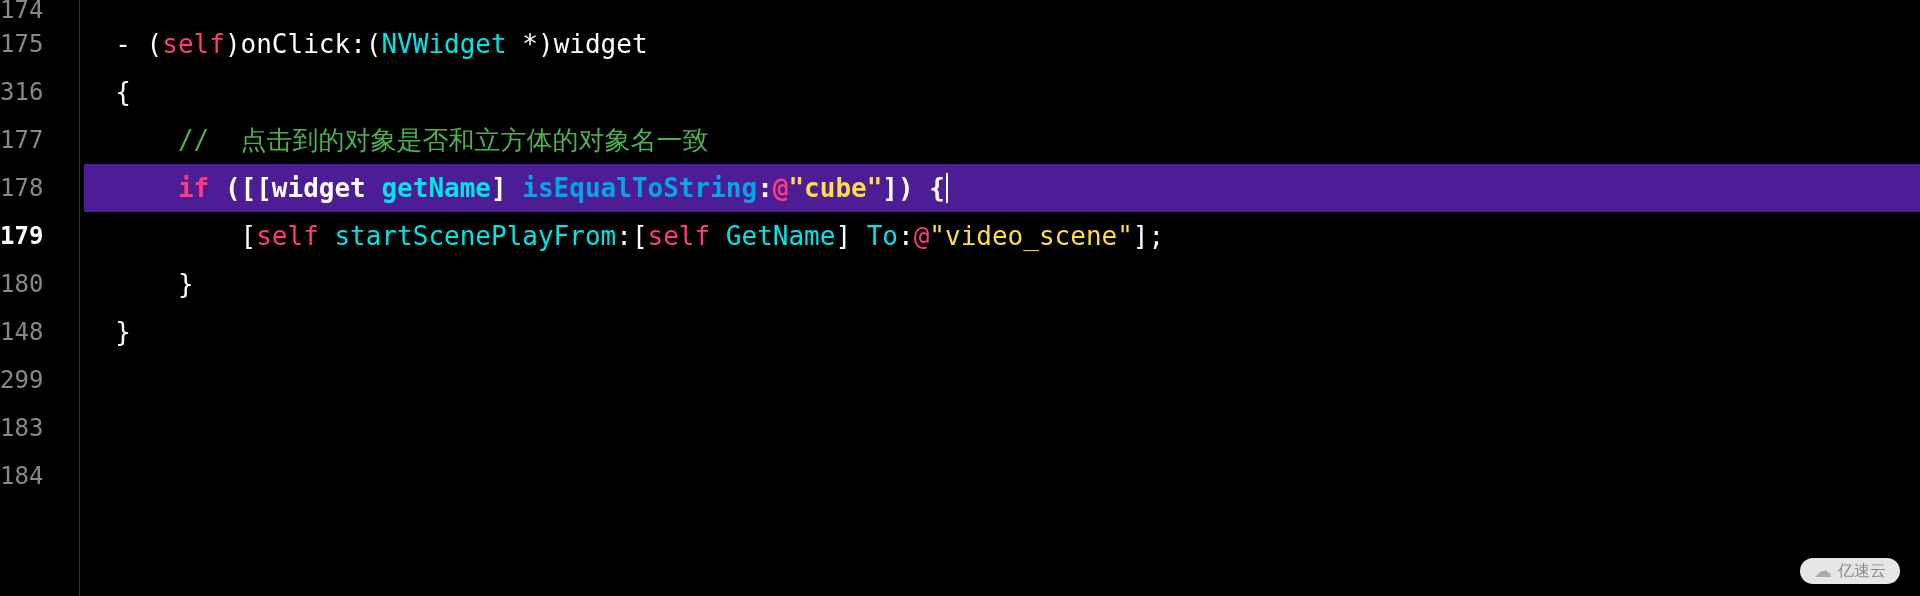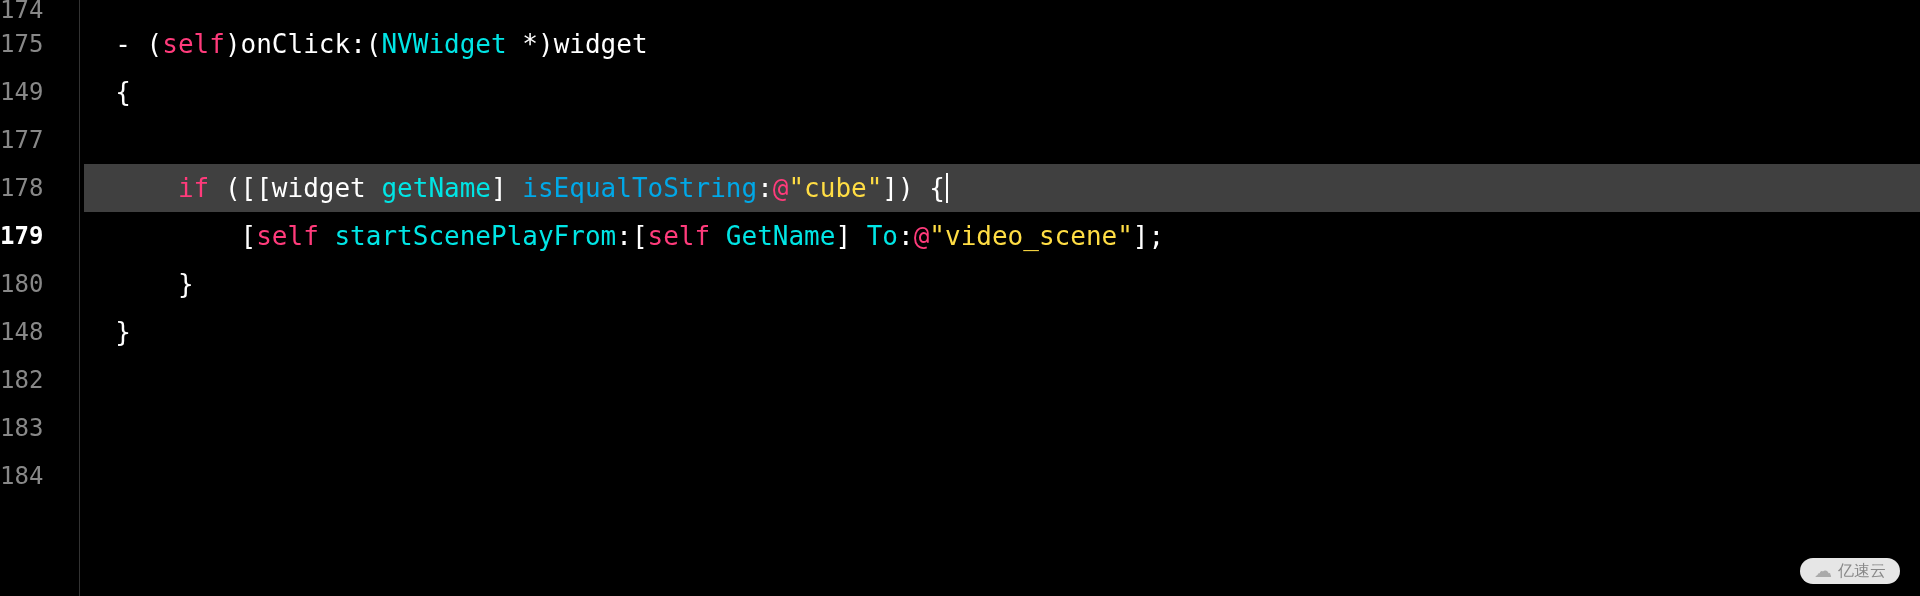--- a/index.html
+++ b/index.html
@@ -50,22 +50,23 @@
       font-weight: bold;
     }
     .code-line {
       height: 48px;
       display: flex;
       align-items: center;
       white-space: pre;
       position: relative;
     }
     .code-line.highlighted {
-      background: #404040;
+      background: #4c1d95;
       width: 100%;
+      font-weight: bold;
     }
     .line-row.first {
       height: 20px;
     }
     .code-line.first {
       height: 20px;
     }
     
     .tk-comment { color: #4fb04f; }
     .tk-keyword { color: #ff3b7b; }
@@ -110,52 +111,52 @@
 
 <div class="editor">
   <div class="gutter">
     <div class="line-row first">
         <span class="line-number">174</span>
       </div>
     <div class="line-row">
         <span class="line-number">175</span>
       </div>
     <div class="line-row">
-        <span class="line-number">149</span>
+        <span class="line-number">316</span>
       </div>
     <div class="line-row">
         <span class="line-number">177</span>
       </div>
     <div class="line-row">
         <span class="line-number">178</span>
       </div>
     <div class="line-row">
         <span class="line-number current">179</span>
       </div>
     <div class="line-row">
         <span class="line-number">180</span>
       </div>
     <div class="line-row">
         <span class="line-number">148</span>
       </div>
     <div class="line-row">
-        <span class="line-number">182</span>
+        <span class="line-number">299</span>
       </div>
     <div class="line-row">
         <span class="line-number">183</span>
       </div>
     <div class="line-row">
         <span class="line-number">184</span>
       </div>
   </div>
   <div class="code-area">
     <div class="code-line first"></div>
     <div class="code-line"><span class="tk-plain">  </span><span class="tk-punct">- (</span><span class="tk-keyword">self</span><span class="tk-punct">)</span><span class="tk-plain">onClick:(</span><span class="tk-type">NVWidget</span><span class="tk-plain"> *)widget</span></div>
     <div class="code-line"><span class="tk-plain">  </span><span class="tk-punct">{</span></div>
-    <div class="code-line"><span class="tk-plain">      </span></div>
+    <div class="code-line"><span class="tk-plain">      </span><span class="tk-comment">//  点击到的对象是否和立方体的对象名一致</span></div>
     <div class="code-line highlighted"><span class="tk-plain">      </span><span class="tk-keyword">if</span><span class="tk-plain"> ([[widget </span><span class="tk-type">getName</span><span class="tk-plain">] </span><span class="tk-method">isEqualToString</span><span class="tk-plain">:</span><span class="tk-selector">@</span><span class="tk-string">"cube"</span><span class="tk-plain">]) {</span><span class="cursor"></span></div>
     <div class="code-line"><span class="tk-plain">          [</span><span class="tk-self">self</span><span class="tk-plain"> </span><span class="tk-type">startScenePlayFrom</span><span class="tk-plain">:[</span><span class="tk-self">self</span><span class="tk-plain"> </span><span class="tk-type">GetName</span><span class="tk-plain">] </span><span class="tk-type">To</span><span class="tk-plain">:</span><span class="tk-selector">@</span><span class="tk-string">"video_scene"</span><span class="tk-plain">];</span></div>
     <div class="code-line"><span class="tk-plain">      </span><span class="tk-punct">}</span></div>
     <div class="code-line"><span class="tk-plain">  </span><span class="tk-punct">}</span></div>
   </div>
 </div>
 
 <div class="watermark">
   <span class="watermark-icon">☁</span>
   <span>亿速云</span>

